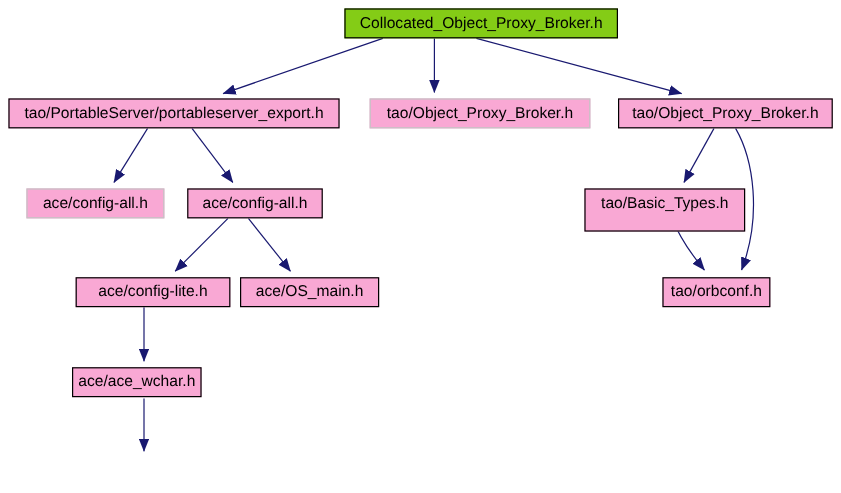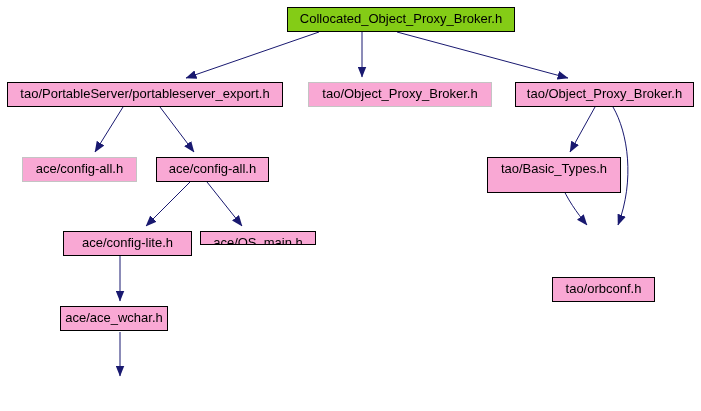--- a/index.html
+++ b/index.html
@@ -42,22 +42,22 @@
   }
   
   #n0  { left: 287px; top: 7px;   width: 228px; height: 25px; }
   #n1  { left: 7px;   top: 82px;  width: 276px; height: 25px; }
   #n2  { left: 308px; top: 82px;  width: 184px; height: 25px; }
   #n3  { left: 515px; top: 82px;  width: 179px; height: 25px; }
   #n4  { left: 22px;  top: 157px; width: 115px; height: 25px; }
   #n5  { left: 156px; top: 157px; width: 113px; height: 25px; }
   #n6  { left: 487px; top: 157px; width: 134px; height: 36px; }
   #n7  { left: 63px;  top: 231px; width: 129px; height: 25px; }
-  #n8  { left: 200px; top: 231px; width: 116px; height: 14px; }
-  #n9  { left: 552px; top: 231px; width: 103px; height: 25px; margin-top: 46px; }
+  #n8  { left: 200px; top: 231px; width: 116px; height: 25px; }
+  #n9  { left: 552px; top: 231px; width: 90px; height: 25px; }
   #n10 { left: 60px;  top: 306px; width: 108px; height: 25px; }
   #n11 { left: 55px;  top: 381px; width: 129px; height: 25px; }
 </style>
 </head>
 <body>
 
 <div class="canvas">
 
   <svg class="edges" viewBox="0 0 701 411" xmlns="http://www.w3.org/2000/svg">
     <defs>

